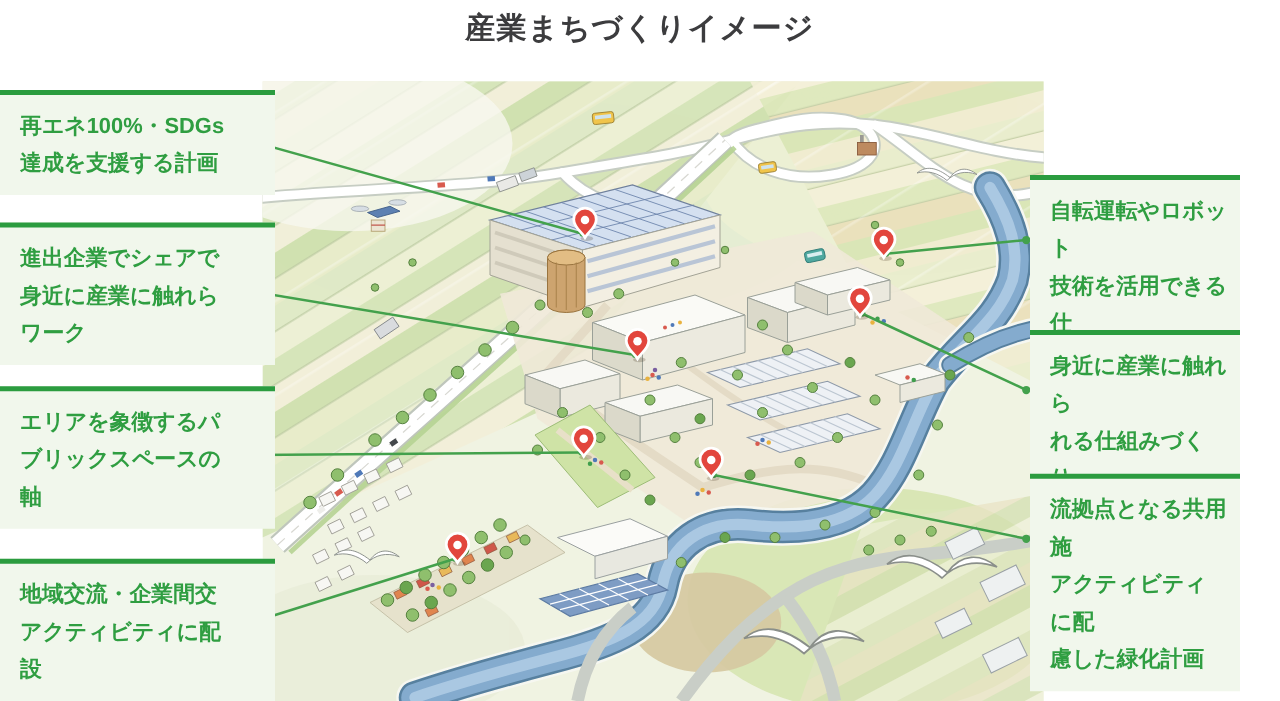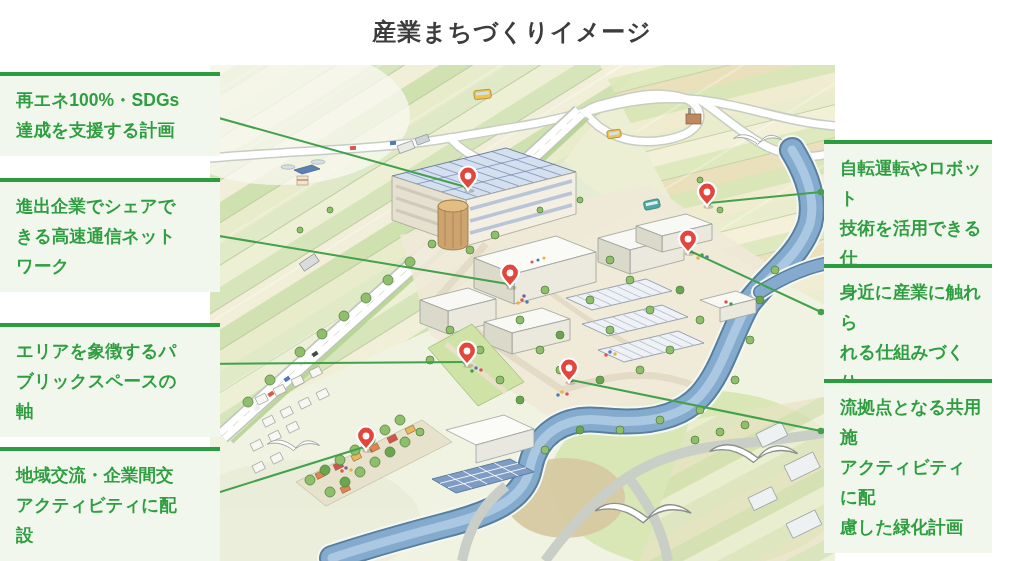--- a/index.html
+++ b/index.html
@@ -2,34 +2,34 @@
 <html lang="ja"><head>
 <meta charset="utf-8">
 <style>
   html,body{margin:0;padding:0;}
   body{
     width:1024px;height:561px;position:relative;overflow:hidden;
     background:#ffffff;
     font-family:"Liberation Sans","DejaVu Sans",sans-serif;
   }
   .page-title{
-    position:absolute;top:16px;left:0;width:1024px;z-index:3;margin:0;
+    position:absolute;top:6px;left:0;width:1024px;z-index:3;margin:0;
     text-align:center;font-size:24px;font-weight:bold;color:#3c3c3e;
     letter-spacing:1px;
   }
   .map-svg{position:absolute;left:0;top:0;z-index:1;}
   .label{
     position:absolute;z-index:2;box-sizing:border-box;
     background:#f1f7ec;border-top:4px solid #2b9c3f;
     color:#2f9e41;font-weight:bold;font-size:17.5px;line-height:30px;
     padding:9px 10px 11px 16px;white-space:pre-line;
   }
   .label.left{left:0;width:220px;}
   .label.right{left:824px;width:168px;}
-  .l1{top:72px}.l2{top:178px}.l3{top:323px}.l4{top:447px}
+  .l1{top:72px}.l2{top:178px}.l3{top:309px}.l4{top:447px}
   .r1{top:140px}.r2{top:264px}.r3{top:379px}
 </style>
 </head>
 <body>
 
 <h1 class="page-title">産業まちづくりイメージ</h1>
 
 <svg class="map-svg" width="1024" height="561" viewBox="0 0 1024 561">
   <defs>
     <clipPath id="mapclip">
@@ -446,21 +446,21 @@
     <use href="#pin" transform="translate(366,450)"></use>
     <use href="#pin" transform="translate(707,206)"></use>
     <use href="#pin" transform="translate(688,253)"></use>
     <use href="#pin" transform="translate(569,382)"></use>
   </g>
 </svg>
 
 <div class="label left l1">再エネ100%・SDGs
 達成を支援する計画</div>
 <div class="label left l2">進出企業でシェアで
-きる高速通信ネット
+身近に産業に触れら
 ワーク</div>
 <div class="label left l3">エリアを象徴するパ
 ブリックスペースの
 軸</div>
 <div class="label left l4">地域交流・企業間交
 アクティビティに配
 設</div>
 <div class="label right r1">自転運転やロボット
 技術を活用できる仕
 組み</div>

